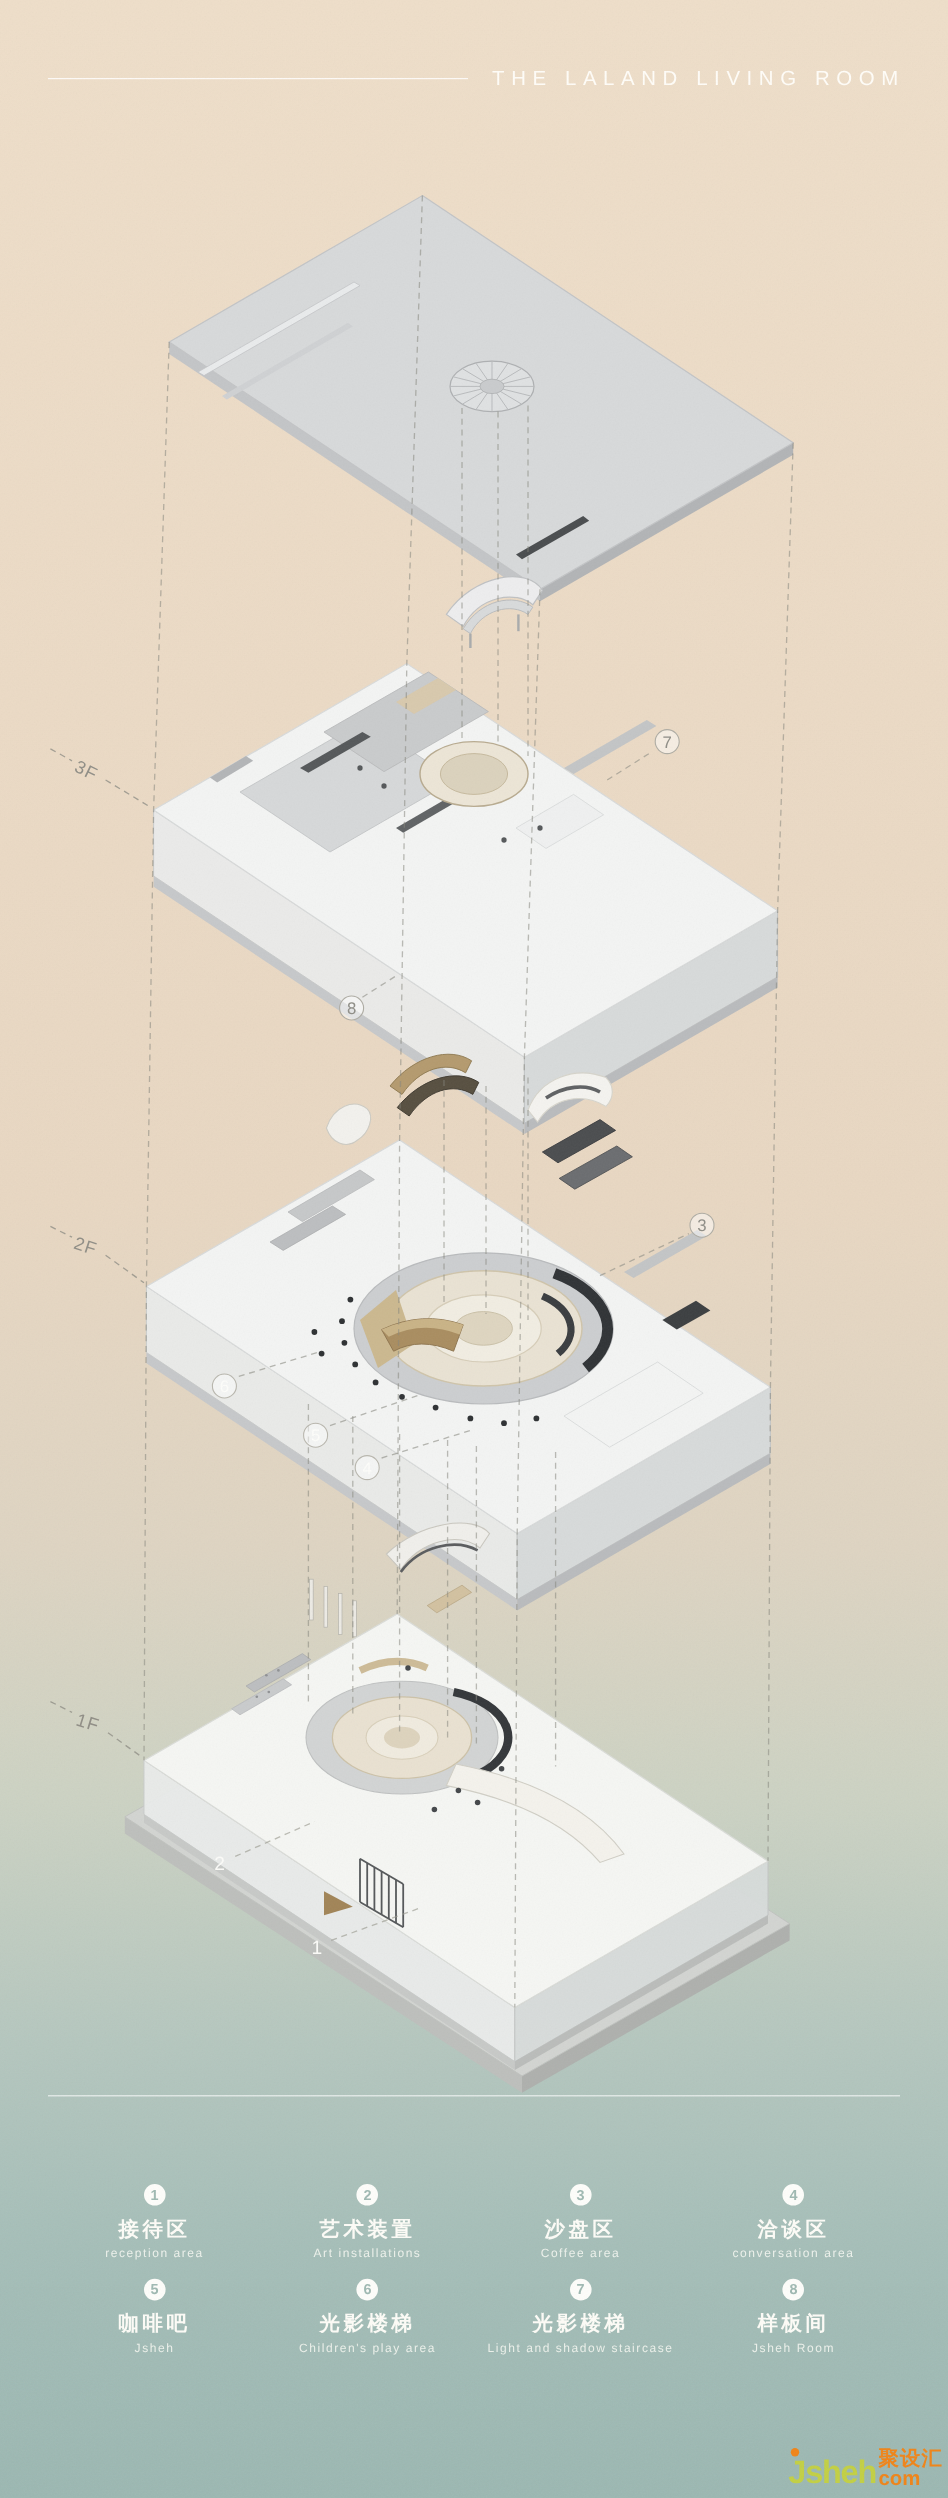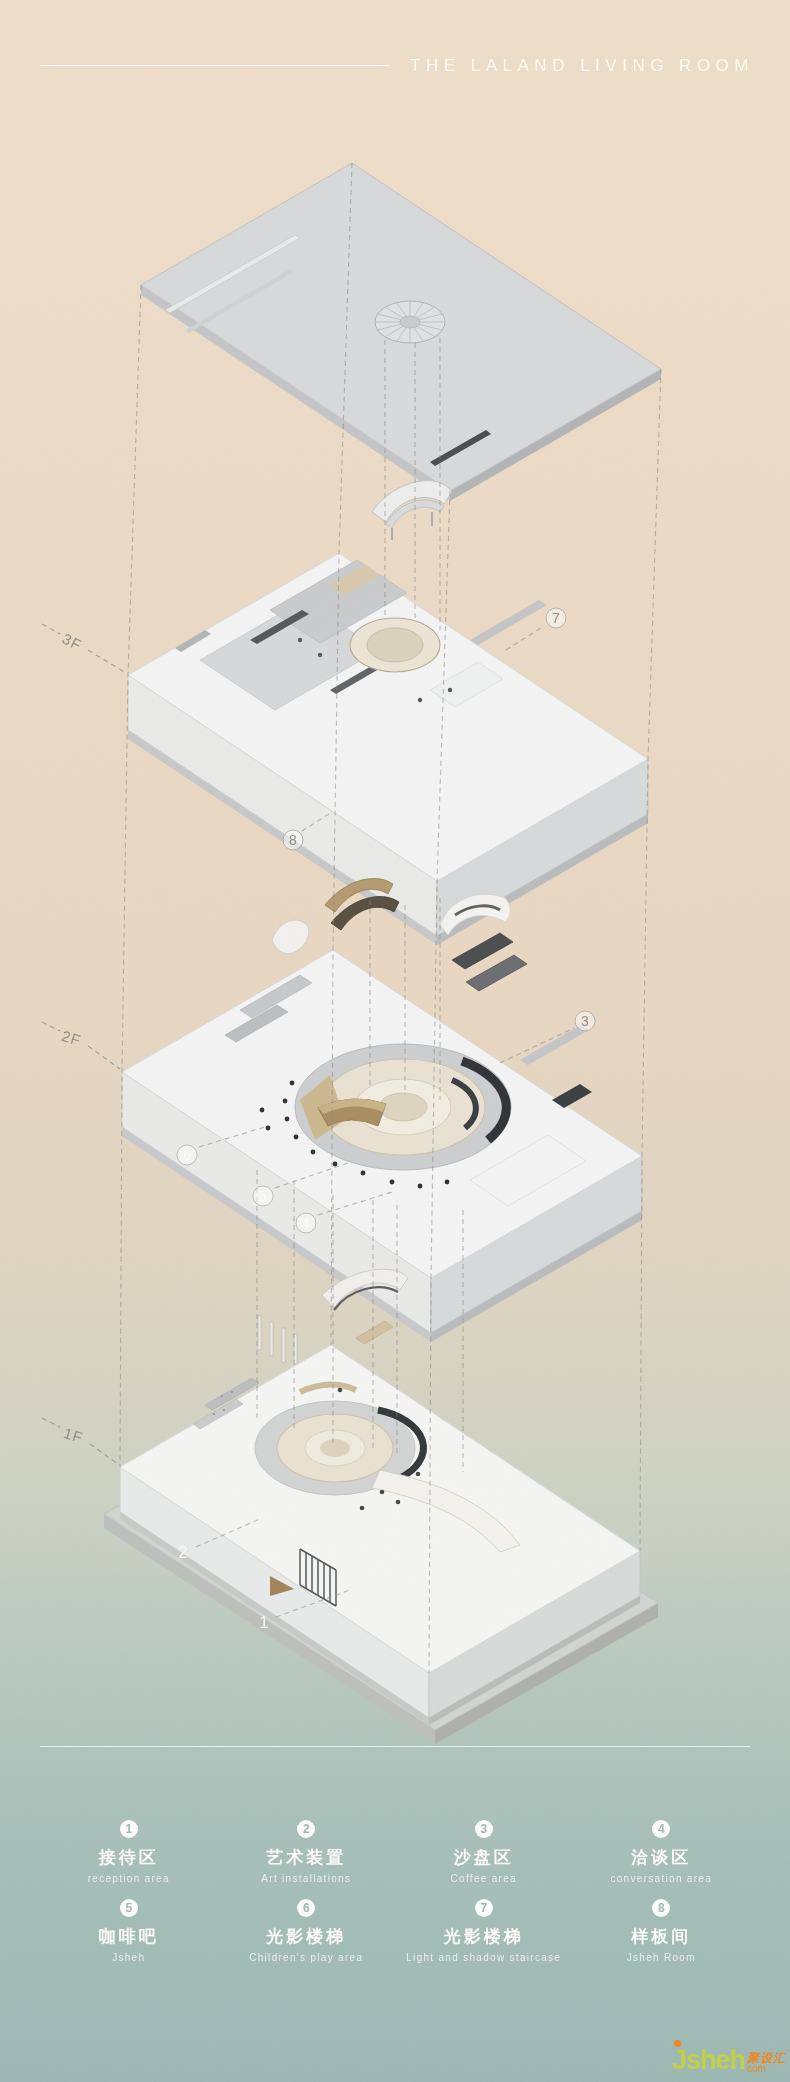--- a/index.html
+++ b/index.html
@@ -15,22 +15,22 @@
   .legend-row{position:absolute;left:0;width:710px;display:flex;}
   .row1{top:74px;} .row2{top:153px;}
   .legend-item{width:25%;display:flex;flex-direction:column;align-items:center;text-align:center;}
   .lnum{width:18px;height:18px;border-radius:50%;background:#fdfdfa;color:#9fb9b2;font-size:12px;font-weight:bold;line-height:18px;margin-bottom:8px;}
   .lzh{font-size:17px;letter-spacing:3px;color:#fdfcf7;font-weight:700;}
   .len{font-size:10px;letter-spacing:1.3px;color:rgba(253,252,247,.82);margin-top:4px;}
   .watermark{position:absolute;right:4px;bottom:8px;z-index:4;display:flex;align-items:flex-end;line-height:1;}
   .wm-name{color:#c3d045;font-size:27px;font-weight:bold;letter-spacing:-1px;position:relative;}
   .wm-dot{position:absolute;left:2px;top:-7px;width:7px;height:7px;border-radius:50%;background:#f08519;}
   .wm-col{display:flex;flex-direction:column;align-items:flex-start;margin-left:2px;}
-  .wm-cn{color:#f08519;font-size:12px;font-weight:bold;letter-spacing:1px;font-style:italic;}
-  .wm-tld{color:#f08519;font-size:10px;font-weight:normal;text-align:center;}
+  .wm-cn{color:#f08519;font-size:17px;font-weight:bold;letter-spacing:1px;}
+  .wm-tld{color:#f08519;font-size:17px;font-weight:bold;text-align:center;}
 </style>
 </head>
 <body>
 
 <div class="page">
 
   <div class="hdr-line"></div>
   <div class="title">THE LALAND LIVING ROOM</div>
 
   <svg class="diagram" width="790" height="2082" viewBox="0 0 790 2082">

